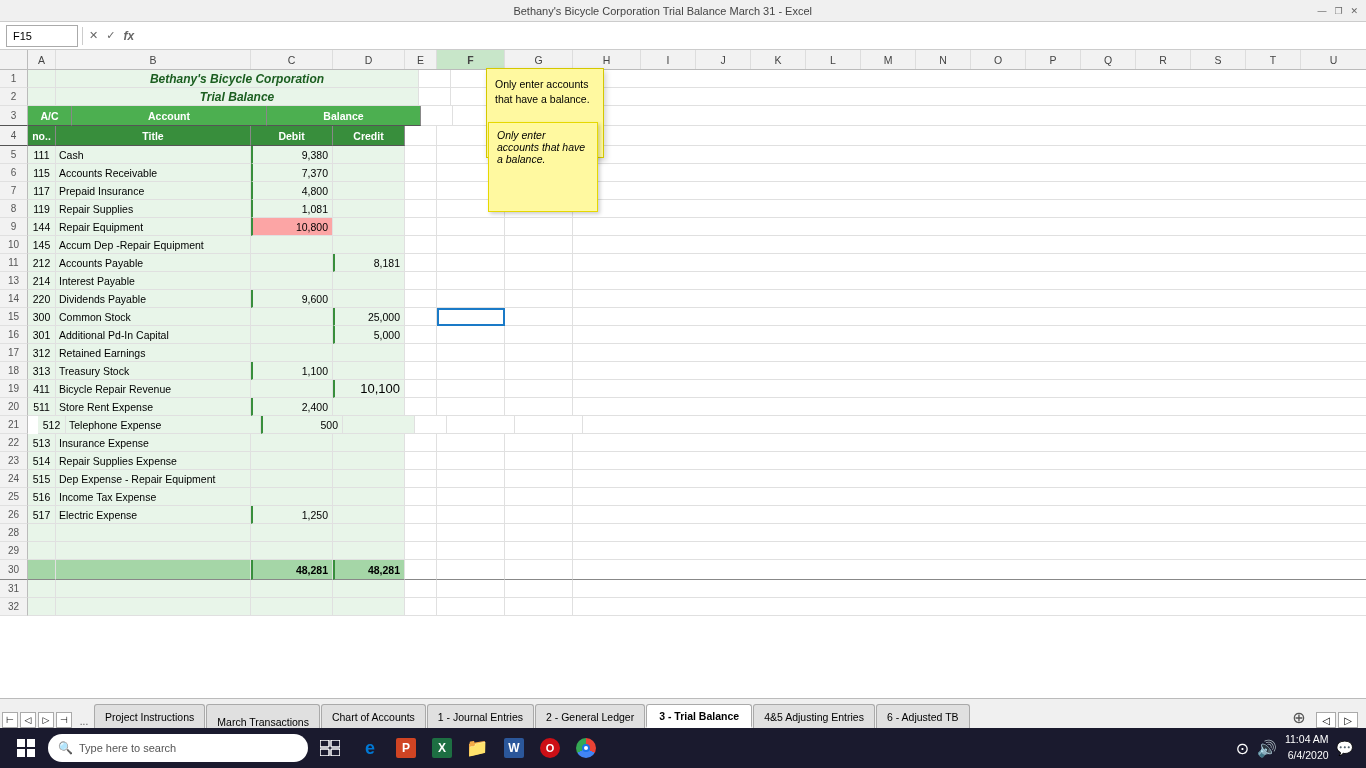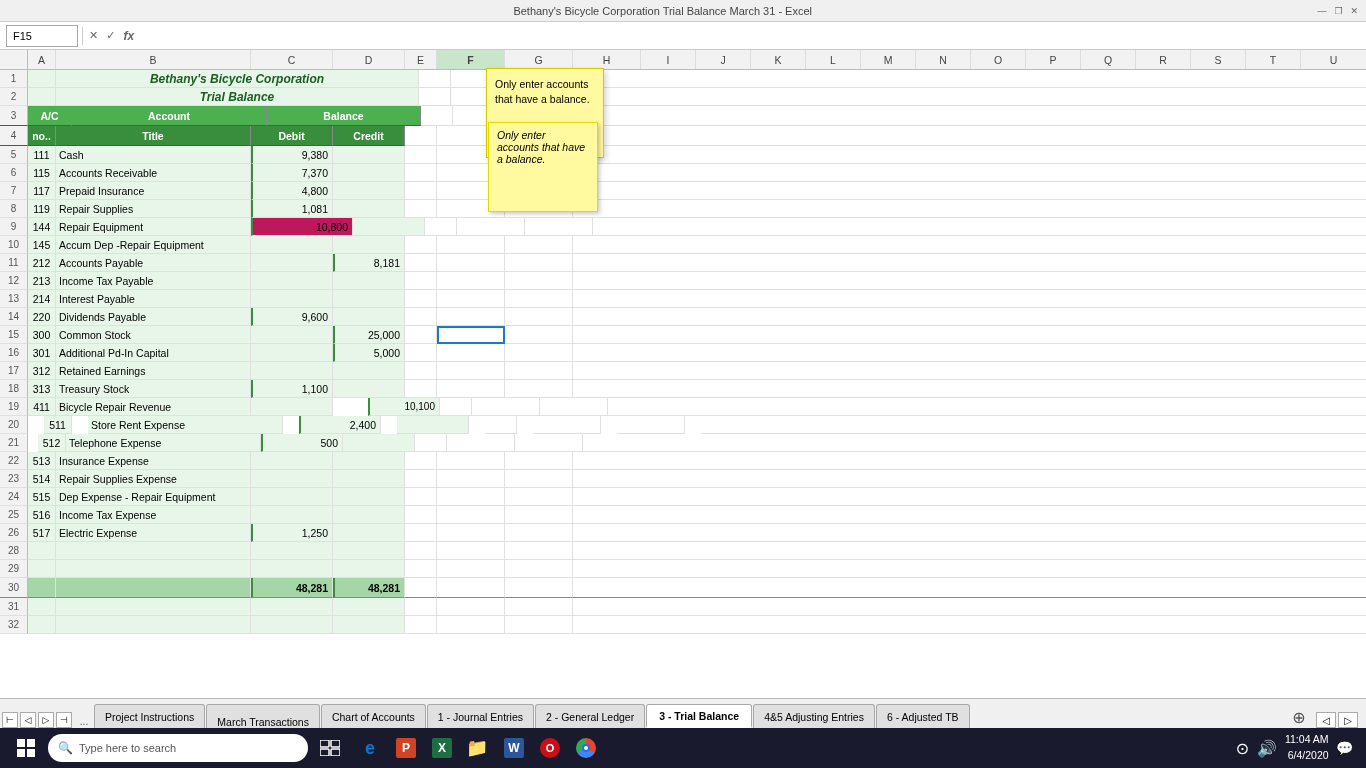--- a/index.html
+++ b/index.html
@@ -309,21 +309,21 @@
     <div style="width:72px;border-right:1px solid #e0e0e0;border-bottom:1px solid #e0e0e0;background:#e8f5e9;display:flex;align-items:center;justify-content:flex-end;padding:0 4px;font-size:10.5px;font-weight:normal;flex-shrink:0;"></div>
     <div style="width:32px;border-right:1px solid #e0e0e0;border-bottom:1px solid #e0e0e0;flex-shrink:0;"></div>
     <div style="width:68px;border-right:1px solid #e0e0e0;border-bottom:1px solid #e0e0e0;flex-shrink:0;"></div>
     <div style="width:68px;border-right:1px solid #e0e0e0;border-bottom:1px solid #e0e0e0;flex-shrink:0;"></div>
     <div style="flex:1;border-bottom:1px solid #e0e0e0;"></div>
   </div>
         <div style="display: flex; height: 18px;">
     <div style="width:28px;min-width:28px;border-right:1px solid #bbb;border-bottom:1px solid #e0e0e0;display:flex;align-items:center;justify-content:center;font-size:10px;color:#555;background:#f2f2f2;flex-shrink:0;">9</div>
     <div style="width:28px;border-right:1px solid #e0e0e0;border-bottom:1px solid #e0e0e0;background:#e8f5e9;display:flex;align-items:center;justify-content:center;font-size:10.5px;font-weight:normal;flex-shrink:0;">144</div>
     <div style="width:195px;border-right:1px solid #e0e0e0;border-bottom:1px solid #e0e0e0;background:#e8f5e9;display:flex;align-items:center;padding:0 3px;font-size:10.5px;font-weight:normal;flex-shrink:0;">Repair Equipment</div>
-    <div style="width:102px;border-right:1px solid #e0e0e0;border-bottom:1px solid #e0e0e0;background:#be185d;display:flex;align-items:center;justify-content:flex-end;padding:0 4px;font-size:10.5px;font-weight:normal;border-left:2px solid #388e3c;flex-shrink:0;">10,800</div>
+    <div style="width:82px;border-right:1px solid #e0e0e0;border-bottom:1px solid #e0e0e0;background:#fca5a5;display:flex;align-items:center;justify-content:flex-end;padding:0 4px;font-size:10.5px;font-weight:normal;border-left:2px solid #388e3c;flex-shrink:0;">10,800</div>
     <div style="width:72px;border-right:1px solid #e0e0e0;border-bottom:1px solid #e0e0e0;background:#e8f5e9;display:flex;align-items:center;justify-content:flex-end;padding:0 4px;font-size:10.5px;font-weight:normal;flex-shrink:0;"></div>
     <div style="width:32px;border-right:1px solid #e0e0e0;border-bottom:1px solid #e0e0e0;flex-shrink:0;"></div>
     <div style="width:68px;border-right:1px solid #e0e0e0;border-bottom:1px solid #e0e0e0;flex-shrink:0;"></div>
     <div style="width:68px;border-right:1px solid #e0e0e0;border-bottom:1px solid #e0e0e0;flex-shrink:0;"></div>
     <div style="flex:1;border-bottom:1px solid #e0e0e0;"></div>
   </div>
         <div style="display: flex; height: 18px;">
     <div style="width:28px;min-width:28px;border-right:1px solid #bbb;border-bottom:1px solid #e0e0e0;display:flex;align-items:center;justify-content:center;font-size:10px;color:#555;background:#f2f2f2;flex-shrink:0;">10</div>
     <div style="width:28px;border-right:1px solid #e0e0e0;border-bottom:1px solid #e0e0e0;background:#e8f5e9;display:flex;align-items:center;justify-content:center;font-size:10.5px;font-weight:normal;flex-shrink:0;">145</div>
     <div style="width:195px;border-right:1px solid #e0e0e0;border-bottom:1px solid #e0e0e0;background:#e8f5e9;display:flex;align-items:center;padding:0 3px;font-size:10.5px;font-weight:normal;flex-shrink:0;">Accum Dep -Repair Equipment</div>
@@ -333,31 +333,20 @@
     <div style="width:68px;border-right:1px solid #e0e0e0;border-bottom:1px solid #e0e0e0;flex-shrink:0;"></div>
     <div style="width:68px;border-right:1px solid #e0e0e0;border-bottom:1px solid #e0e0e0;flex-shrink:0;"></div>
     <div style="flex:1;border-bottom:1px solid #e0e0e0;"></div>
   </div>
         <div style="display: flex; height: 18px;">
     <div style="width:28px;min-width:28px;border-right:1px solid #bbb;border-bottom:1px solid #e0e0e0;display:flex;align-items:center;justify-content:center;font-size:10px;color:#555;background:#f2f2f2;flex-shrink:0;">11</div>
     <div style="width:28px;border-right:1px solid #e0e0e0;border-bottom:1px solid #e0e0e0;background:#e8f5e9;display:flex;align-items:center;justify-content:center;font-size:10.5px;font-weight:normal;flex-shrink:0;">212</div>
     <div style="width:195px;border-right:1px solid #e0e0e0;border-bottom:1px solid #e0e0e0;background:#e8f5e9;display:flex;align-items:center;padding:0 3px;font-size:10.5px;font-weight:normal;flex-shrink:0;">Accounts Payable</div>
     <div style="width:82px;border-right:1px solid #e0e0e0;border-bottom:1px solid #e0e0e0;background:#e8f5e9;display:flex;align-items:center;justify-content:flex-end;padding:0 4px;font-size:10.5px;font-weight:normal;flex-shrink:0;"></div>
     <div style="width:72px;border-right:1px solid #e0e0e0;border-bottom:1px solid #e0e0e0;background:#e8f5e9;display:flex;align-items:center;justify-content:flex-end;padding:0 4px;font-size:10.5px;font-weight:normal;border-left:2px solid #388e3c;flex-shrink:0;">8,181</div>
-    <div style="width:32px;border-right:1px solid #e0e0e0;border-bottom:1px solid #e0e0e0;flex-shrink:0;"></div>
-    <div style="width:68px;border-right:1px solid #e0e0e0;border-bottom:1px solid #e0e0e0;flex-shrink:0;"></div>
-    <div style="width:68px;border-right:1px solid #e0e0e0;border-bottom:1px solid #e0e0e0;flex-shrink:0;"></div>
-    <div style="flex:1;border-bottom:1px solid #e0e0e0;"></div>
-  </div>
-        <div style="display: flex; height: 18px;">
-    <div style="width:28px;min-width:28px;border-right:1px solid #bbb;border-bottom:1px solid #e0e0e0;display:flex;align-items:center;justify-content:center;font-size:10px;color:#555;background:#f2f2f2;flex-shrink:0;">12</div>
-    <div style="width:28px;border-right:1px solid #e0e0e0;border-bottom:1px solid #e0e0e0;background:#e8f5e9;display:flex;align-items:center;justify-content:center;font-size:10.5px;font-weight:normal;flex-shrink:0;">213</div>
-    <div style="width:195px;border-right:1px solid #e0e0e0;border-bottom:1px solid #e0e0e0;background:#e8f5e9;display:flex;align-items:center;padding:0 3px;font-size:10.5px;font-weight:normal;flex-shrink:0;">Income Tax Payable</div>
-    <div style="width:82px;border-right:1px solid #e0e0e0;border-bottom:1px solid #e0e0e0;background:#e8f5e9;display:flex;align-items:center;justify-content:flex-end;padding:0 4px;font-size:10.5px;font-weight:normal;flex-shrink:0;"></div>
-    <div style="width:72px;border-right:1px solid #e0e0e0;border-bottom:1px solid #e0e0e0;background:#e8f5e9;display:flex;align-items:center;justify-content:flex-end;padding:0 4px;font-size:10.5px;font-weight:normal;flex-shrink:0;"></div>
     <div style="width:32px;border-right:1px solid #e0e0e0;border-bottom:1px solid #e0e0e0;flex-shrink:0;"></div>
     <div style="width:68px;border-right:1px solid #e0e0e0;border-bottom:1px solid #e0e0e0;flex-shrink:0;"></div>
     <div style="width:68px;border-right:1px solid #e0e0e0;border-bottom:1px solid #e0e0e0;flex-shrink:0;"></div>
     <div style="flex:1;border-bottom:1px solid #e0e0e0;"></div>
   </div>
         <div style="display: flex; height: 18px;">
     <div style="width:28px;min-width:28px;border-right:1px solid #bbb;border-bottom:1px solid #e0e0e0;display:flex;align-items:center;justify-content:center;font-size:10px;color:#555;background:#f2f2f2;flex-shrink:0;">13</div>
     <div style="width:28px;border-right:1px solid #e0e0e0;border-bottom:1px solid #e0e0e0;background:#e8f5e9;display:flex;align-items:center;justify-content:center;font-size:10.5px;font-weight:normal;flex-shrink:0;">214</div>
     <div style="width:195px;border-right:1px solid #e0e0e0;border-bottom:1px solid #e0e0e0;background:#e8f5e9;display:flex;align-items:center;padding:0 3px;font-size:10.5px;font-weight:normal;flex-shrink:0;">Interest Payable</div>
     <div style="width:82px;border-right:1px solid #e0e0e0;border-bottom:1px solid #e0e0e0;background:#e8f5e9;display:flex;align-items:center;justify-content:flex-end;padding:0 4px;font-size:10.5px;font-weight:normal;flex-shrink:0;"></div>
@@ -420,27 +409,27 @@
     <div style="width:32px;border-right:1px solid #e0e0e0;border-bottom:1px solid #e0e0e0;flex-shrink:0;"></div>
     <div style="width:68px;border-right:1px solid #e0e0e0;border-bottom:1px solid #e0e0e0;flex-shrink:0;"></div>
     <div style="width:68px;border-right:1px solid #e0e0e0;border-bottom:1px solid #e0e0e0;flex-shrink:0;"></div>
     <div style="flex:1;border-bottom:1px solid #e0e0e0;"></div>
   </div>
         <div style="display: flex; height: 18px;">
     <div style="width:28px;min-width:28px;border-right:1px solid #bbb;border-bottom:1px solid #e0e0e0;display:flex;align-items:center;justify-content:center;font-size:10px;color:#555;background:#f2f2f2;flex-shrink:0;">19</div>
     <div style="width:28px;border-right:1px solid #e0e0e0;border-bottom:1px solid #e0e0e0;background:#e8f5e9;display:flex;align-items:center;justify-content:center;font-size:10.5px;font-weight:normal;flex-shrink:0;">411</div>
     <div style="width:195px;border-right:1px solid #e0e0e0;border-bottom:1px solid #e0e0e0;background:#e8f5e9;display:flex;align-items:center;padding:0 3px;font-size:10.5px;font-weight:normal;flex-shrink:0;">Bicycle Repair Revenue</div>
     <div style="width:82px;border-right:1px solid #e0e0e0;border-bottom:1px solid #e0e0e0;background:#e8f5e9;display:flex;align-items:center;justify-content:flex-end;padding:0 4px;font-size:10.5px;font-weight:normal;flex-shrink:0;"></div>
-    <div style="width:72px;border-right:1px solid #e0e0e0;border-bottom:1px solid #e0e0e0;background:#e8f5e9;display:flex;align-items:center;justify-content:flex-end;padding:0 4px;font-size:10px;font-weight:normal;border-left:2px solid #388e3c;flex-shrink:0;margin-left:35px;">10,100</div>
-    <div style="width:32px;border-right:1px solid #e0e0e0;border-bottom:1px solid #e0e0e0;flex-shrink:0;"></div>
-    <div style="width:68px;border-right:1px solid #e0e0e0;border-bottom:1px solid #e0e0e0;flex-shrink:0;"></div>
-    <div style="width:68px;border-right:1px solid #e0e0e0;border-bottom:1px solid #e0e0e0;flex-shrink:0;"></div>
-    <div style="flex:1;border-bottom:1px solid #e0e0e0;"></div>
-  </div>
-        <div style="display: flex; height: 18px; gap: 16px;">
+    <div style="width:72px;border-right:1px solid #e0e0e0;border-bottom:1px solid #e0e0e0;background:#e8f5e9;display:flex;align-items:center;justify-content:flex-end;padding:0 4px;font-size:13px;font-weight:normal;border-left:2px solid #388e3c;flex-shrink:0;">10,100</div>
+    <div style="width:32px;border-right:1px solid #e0e0e0;border-bottom:1px solid #e0e0e0;flex-shrink:0;"></div>
+    <div style="width:68px;border-right:1px solid #e0e0e0;border-bottom:1px solid #e0e0e0;flex-shrink:0;"></div>
+    <div style="width:68px;border-right:1px solid #e0e0e0;border-bottom:1px solid #e0e0e0;flex-shrink:0;"></div>
+    <div style="flex:1;border-bottom:1px solid #e0e0e0;"></div>
+  </div>
+        <div style="display: flex; height: 18px;">
     <div style="width:28px;min-width:28px;border-right:1px solid #bbb;border-bottom:1px solid #e0e0e0;display:flex;align-items:center;justify-content:center;font-size:10px;color:#555;background:#f2f2f2;flex-shrink:0;">20</div>
     <div style="width:28px;border-right:1px solid #e0e0e0;border-bottom:1px solid #e0e0e0;background:#e8f5e9;display:flex;align-items:center;justify-content:center;font-size:10.5px;font-weight:normal;flex-shrink:0;">511</div>
     <div style="width:195px;border-right:1px solid #e0e0e0;border-bottom:1px solid #e0e0e0;background:#e8f5e9;display:flex;align-items:center;padding:0 3px;font-size:10.5px;font-weight:normal;flex-shrink:0;">Store Rent Expense</div>
     <div style="width:82px;border-right:1px solid #e0e0e0;border-bottom:1px solid #e0e0e0;background:#e8f5e9;display:flex;align-items:center;justify-content:flex-end;padding:0 4px;font-size:10.5px;font-weight:normal;border-left:2px solid #388e3c;flex-shrink:0;">2,400</div>
     <div style="width:72px;border-right:1px solid #e0e0e0;border-bottom:1px solid #e0e0e0;background:#e8f5e9;display:flex;align-items:center;justify-content:flex-end;padding:0 4px;font-size:10.5px;font-weight:normal;flex-shrink:0;"></div>
     <div style="width:32px;border-right:1px solid #e0e0e0;border-bottom:1px solid #e0e0e0;flex-shrink:0;"></div>
     <div style="width:68px;border-right:1px solid #e0e0e0;border-bottom:1px solid #e0e0e0;flex-shrink:0;"></div>
     <div style="width:68px;border-right:1px solid #e0e0e0;border-bottom:1px solid #e0e0e0;flex-shrink:0;"></div>
     <div style="flex:1;border-bottom:1px solid #e0e0e0;"></div>
   </div>

